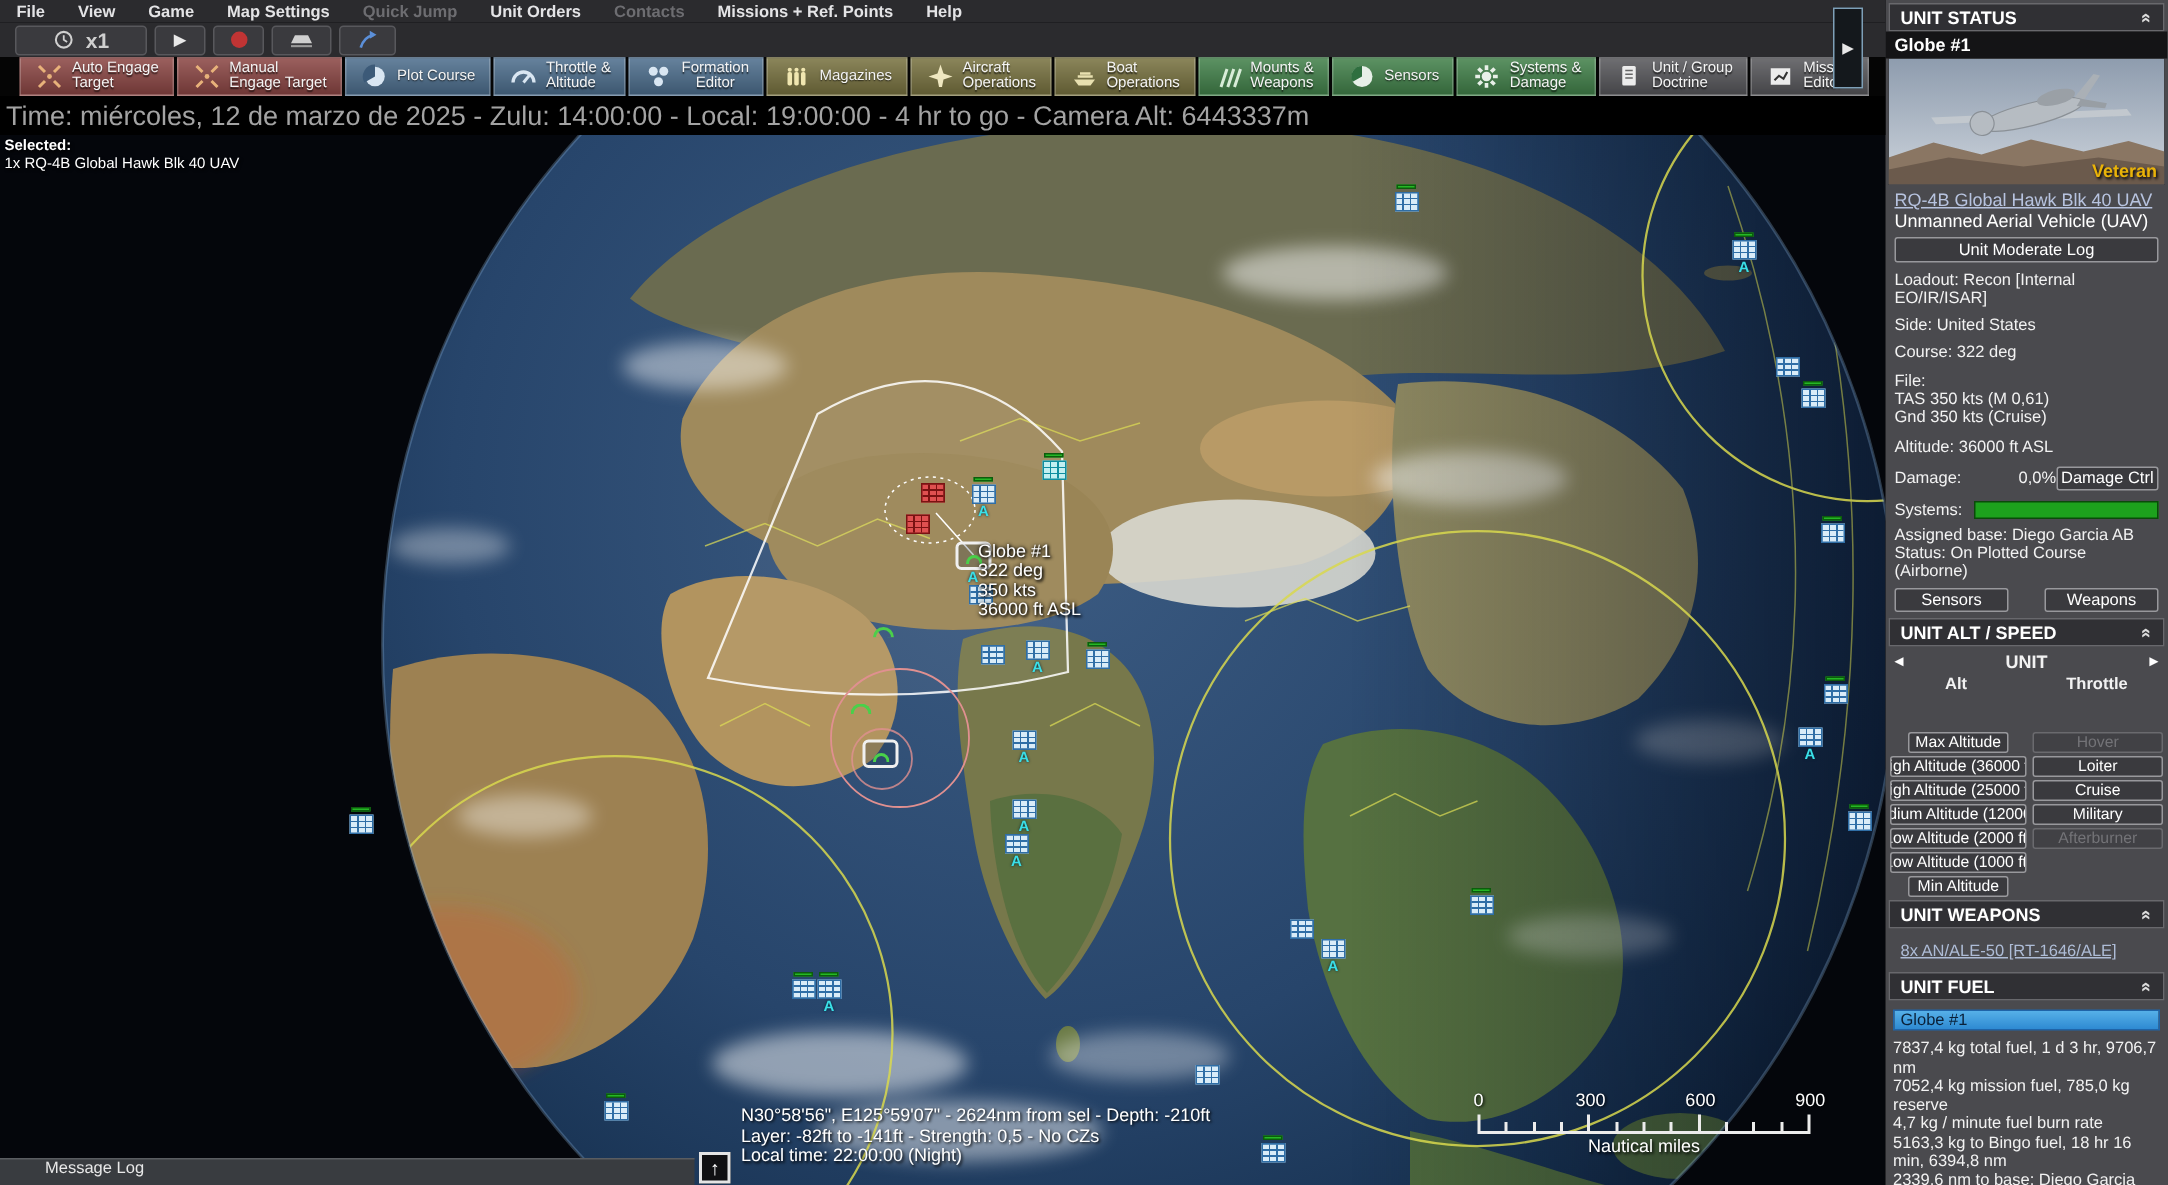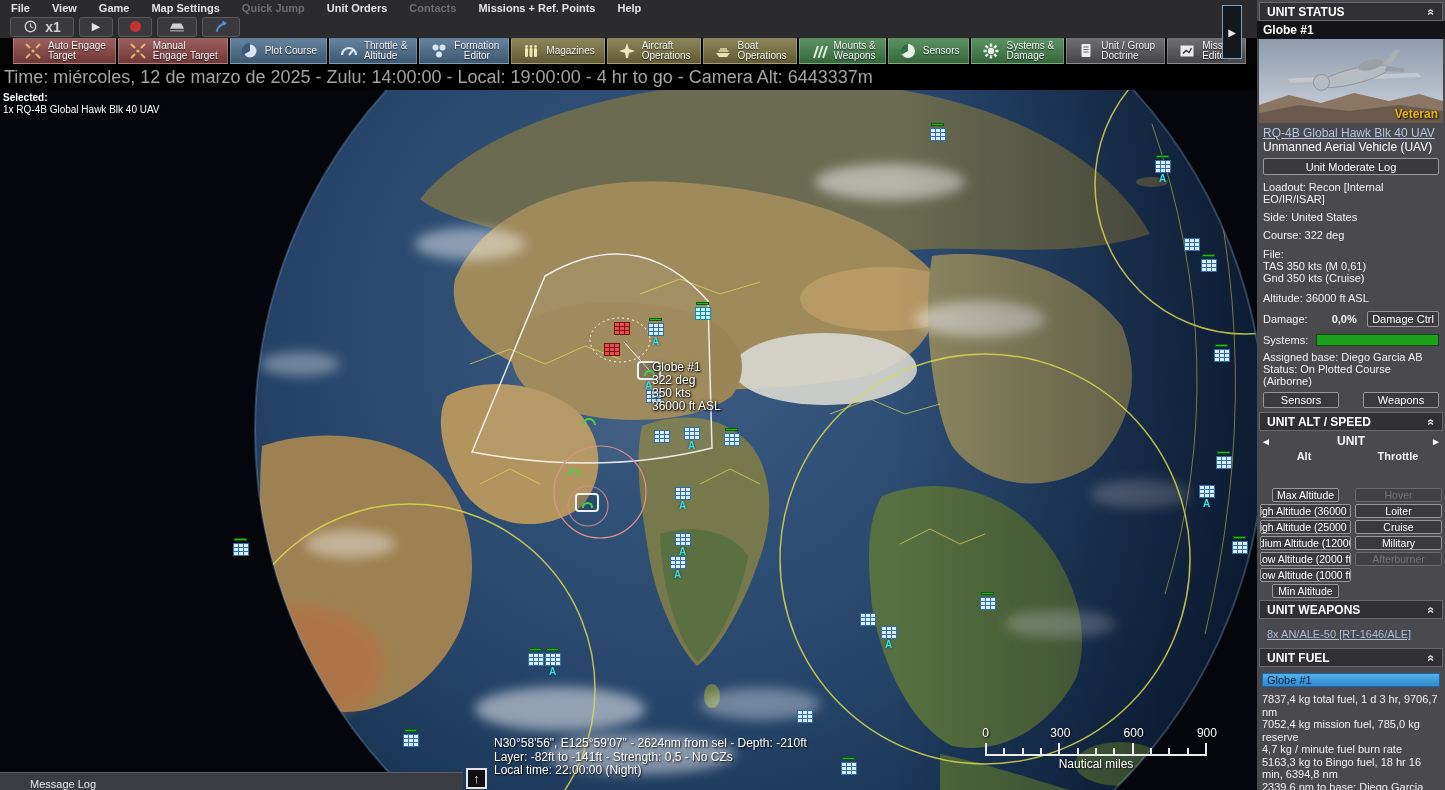--- a/index.html
+++ b/index.html
@@ -19,21 +19,21 @@
   #collapse-btn{position:absolute;left:1222px;top:5px;width:18px;height:52px;background:#14181c;border:1px solid #7ea0b8;color:#e8e8e8;font-size:10px;display:flex;align-items:center;justify-content:center;z-index:7}
   
   #map{position:absolute;left:0;top:64px;width:1257px;height:726px;background:#04060b;overflow:hidden}
   #globe-svg{position:absolute;left:0;top:0}
   #timestrip{position:absolute;left:0;top:0;width:100%;height:26px;background:#000;color:#a3a3a3;font-size:18px;line-height:26px;padding-left:4px;white-space:nowrap;box-sizing:border-box;z-index:4}
   #sel-block{position:absolute;left:3px;top:28px;font-size:10px;line-height:12px;color:#fff;text-shadow:1px 1px 2px #000;z-index:3}
   #unit-label{position:absolute;left:652px;top:297px;z-index:3}
   .map-label-line{color:#fff;font-size:12px;line-height:13px;text-shadow:1px 1px 2px #000,0 0 3px #000;white-space:nowrap}
   #info-block{position:absolute;left:494px;top:673px;font-size:12px;line-height:13.5px;color:#fff;text-shadow:1px 1px 2px #000;z-index:3}
   #msg-arrow{position:absolute;left:466px;top:704px;width:21px;height:21px;background:#101012;border:2px solid #e4e4e4;color:#fff;font-size:13px;font-weight:bold;display:flex;align-items:center;justify-content:center;box-sizing:border-box;z-index:4}
-  #message-log-bar{position:absolute;left:0;top:708px;width:463px;height:18px;background:#393c40;border-top:1px solid #5a5d61;box-sizing:border-box;display:flex;align-items:flex-end;z-index:4}
+  #message-log-bar{position:absolute;left:0;top:708px;width:463px;height:18px;background:#393c40;border-top:1px solid #5a5d61;box-sizing:border-box;display:flex;align-items:flex-start;z-index:4}
   #message-log-bar span{font-size:11px;color:#e8e8e8;padding-left:30px}
   #scale{position:absolute;left:985px;top:662px;width:222px;color:#fff;z-index:3;text-shadow:1px 1px 2px #000}
   #scale-labels{position:relative;height:15px;font-size:12px}
   #scale-labels span{position:absolute;transform:translateX(-40%)}
   #scale-bar{position:relative;height:13px;border-bottom:2px solid #ececec;width:222px}
   .tick{position:absolute;bottom:0;width:2px;background:#ececec}
   #scale-unit{text-align:center;font-size:12px;margin-top:1px}
   
   #units{position:absolute;left:0;top:0;width:100%;height:100%;z-index:2}
   .unit{position:absolute}
@@ -54,21 +54,21 @@
   .sbtn.disabled{color:#737377;border-color:#6a6a6e;background:#414145}
   #unit-name-bar{background:#141416;padding:2px 6px;font-size:12px;font-weight:bold;color:#fff}
   #unit-photo{position:relative;width:184px;height:84px;margin:0 2px;background:#222;overflow:hidden}
   #veteran-label{position:absolute;right:5px;bottom:2px;font-size:12px;font-weight:bold;color:#eab308;text-shadow:1px 1px 2px #000}
   #unit-link{color:#b7c3df;text-decoration:underline;font-size:12px;margin:3px 6px 0 6px;display:block}
   #unit-type{font-size:12px;margin:0 6px;color:#fff}
   .line{margin:6px 6px 0 6px;line-height:12px}
   .tight{margin:0 6px;line-height:12px}
   #msg-log-btn{height:17px;margin:4px 6px 0 6px}
   #damage-row{display:flex;align-items:center;margin:7px 6px 0 6px}
-  #damage-val{font-weight:bold;margin-left:24px;flex:1}
+  #damage-val{font-weight:normal;margin-left:38px;flex:1}
   #damage-ctrl-btn{width:72px;height:16px}
   #systems-row{display:flex;align-items:center;gap:8px;margin:7px 6px 0 6px}
   #systems-bar{flex:1;height:10px;background:#1da11d;border:1px solid #0a4a0a}
   #sw-row{display:flex;justify-content:space-between;margin:5px 6px 4px 6px}
   #sw-row .sbtn{width:76px;height:16px}
   #unit-nav{display:flex;align-items:center;margin:3px 2px 0 2px}
   #unit-nav .navarrow{width:14px;color:#fff;font-size:10px;text-align:center}
   #unit-nav .navtitle{flex:1;text-align:center;font-weight:bold;font-size:12px}
   #col-heads{display:flex;margin-top:2px}
   #col-heads div{width:50%;text-align:center;font-weight:bold;font-size:11px}
@@ -90,21 +90,21 @@
     <div class="menu-item">Game</div>
     <div class="menu-item">Map Settings</div>
     <div class="menu-item disabled">Quick Jump</div>
     <div class="menu-item">Unit Orders</div>
     <div class="menu-item disabled">Contacts</div>
     <div class="menu-item">Missions + Ref. Points</div>
     <div class="menu-item">Help</div>
   </div>
 
 <div id="controls">
-  <div class="ctrl-btn" style="width:64px">
+  <div class="ctrl-btn" style="width:88px">
     <svg width="15" height="15" viewBox="0 0 20 20">
         <circle cx="10" cy="10" r="7" fill="none" stroke="#cfcfcf" stroke-width="1.8"></circle>
         <path d="M10 6v4l3 2" fill="none" stroke="#cfcfcf" stroke-width="1.6"></path>
       </svg>
     <span id="speed-label">x1</span>
   </div>
   <div class="ctrl-btn" style="width:34px">
       <span style="color:#e8e8e8;font-size:11px">▶</span>
     </div>
   <div class="ctrl-btn" style="width:34px">

